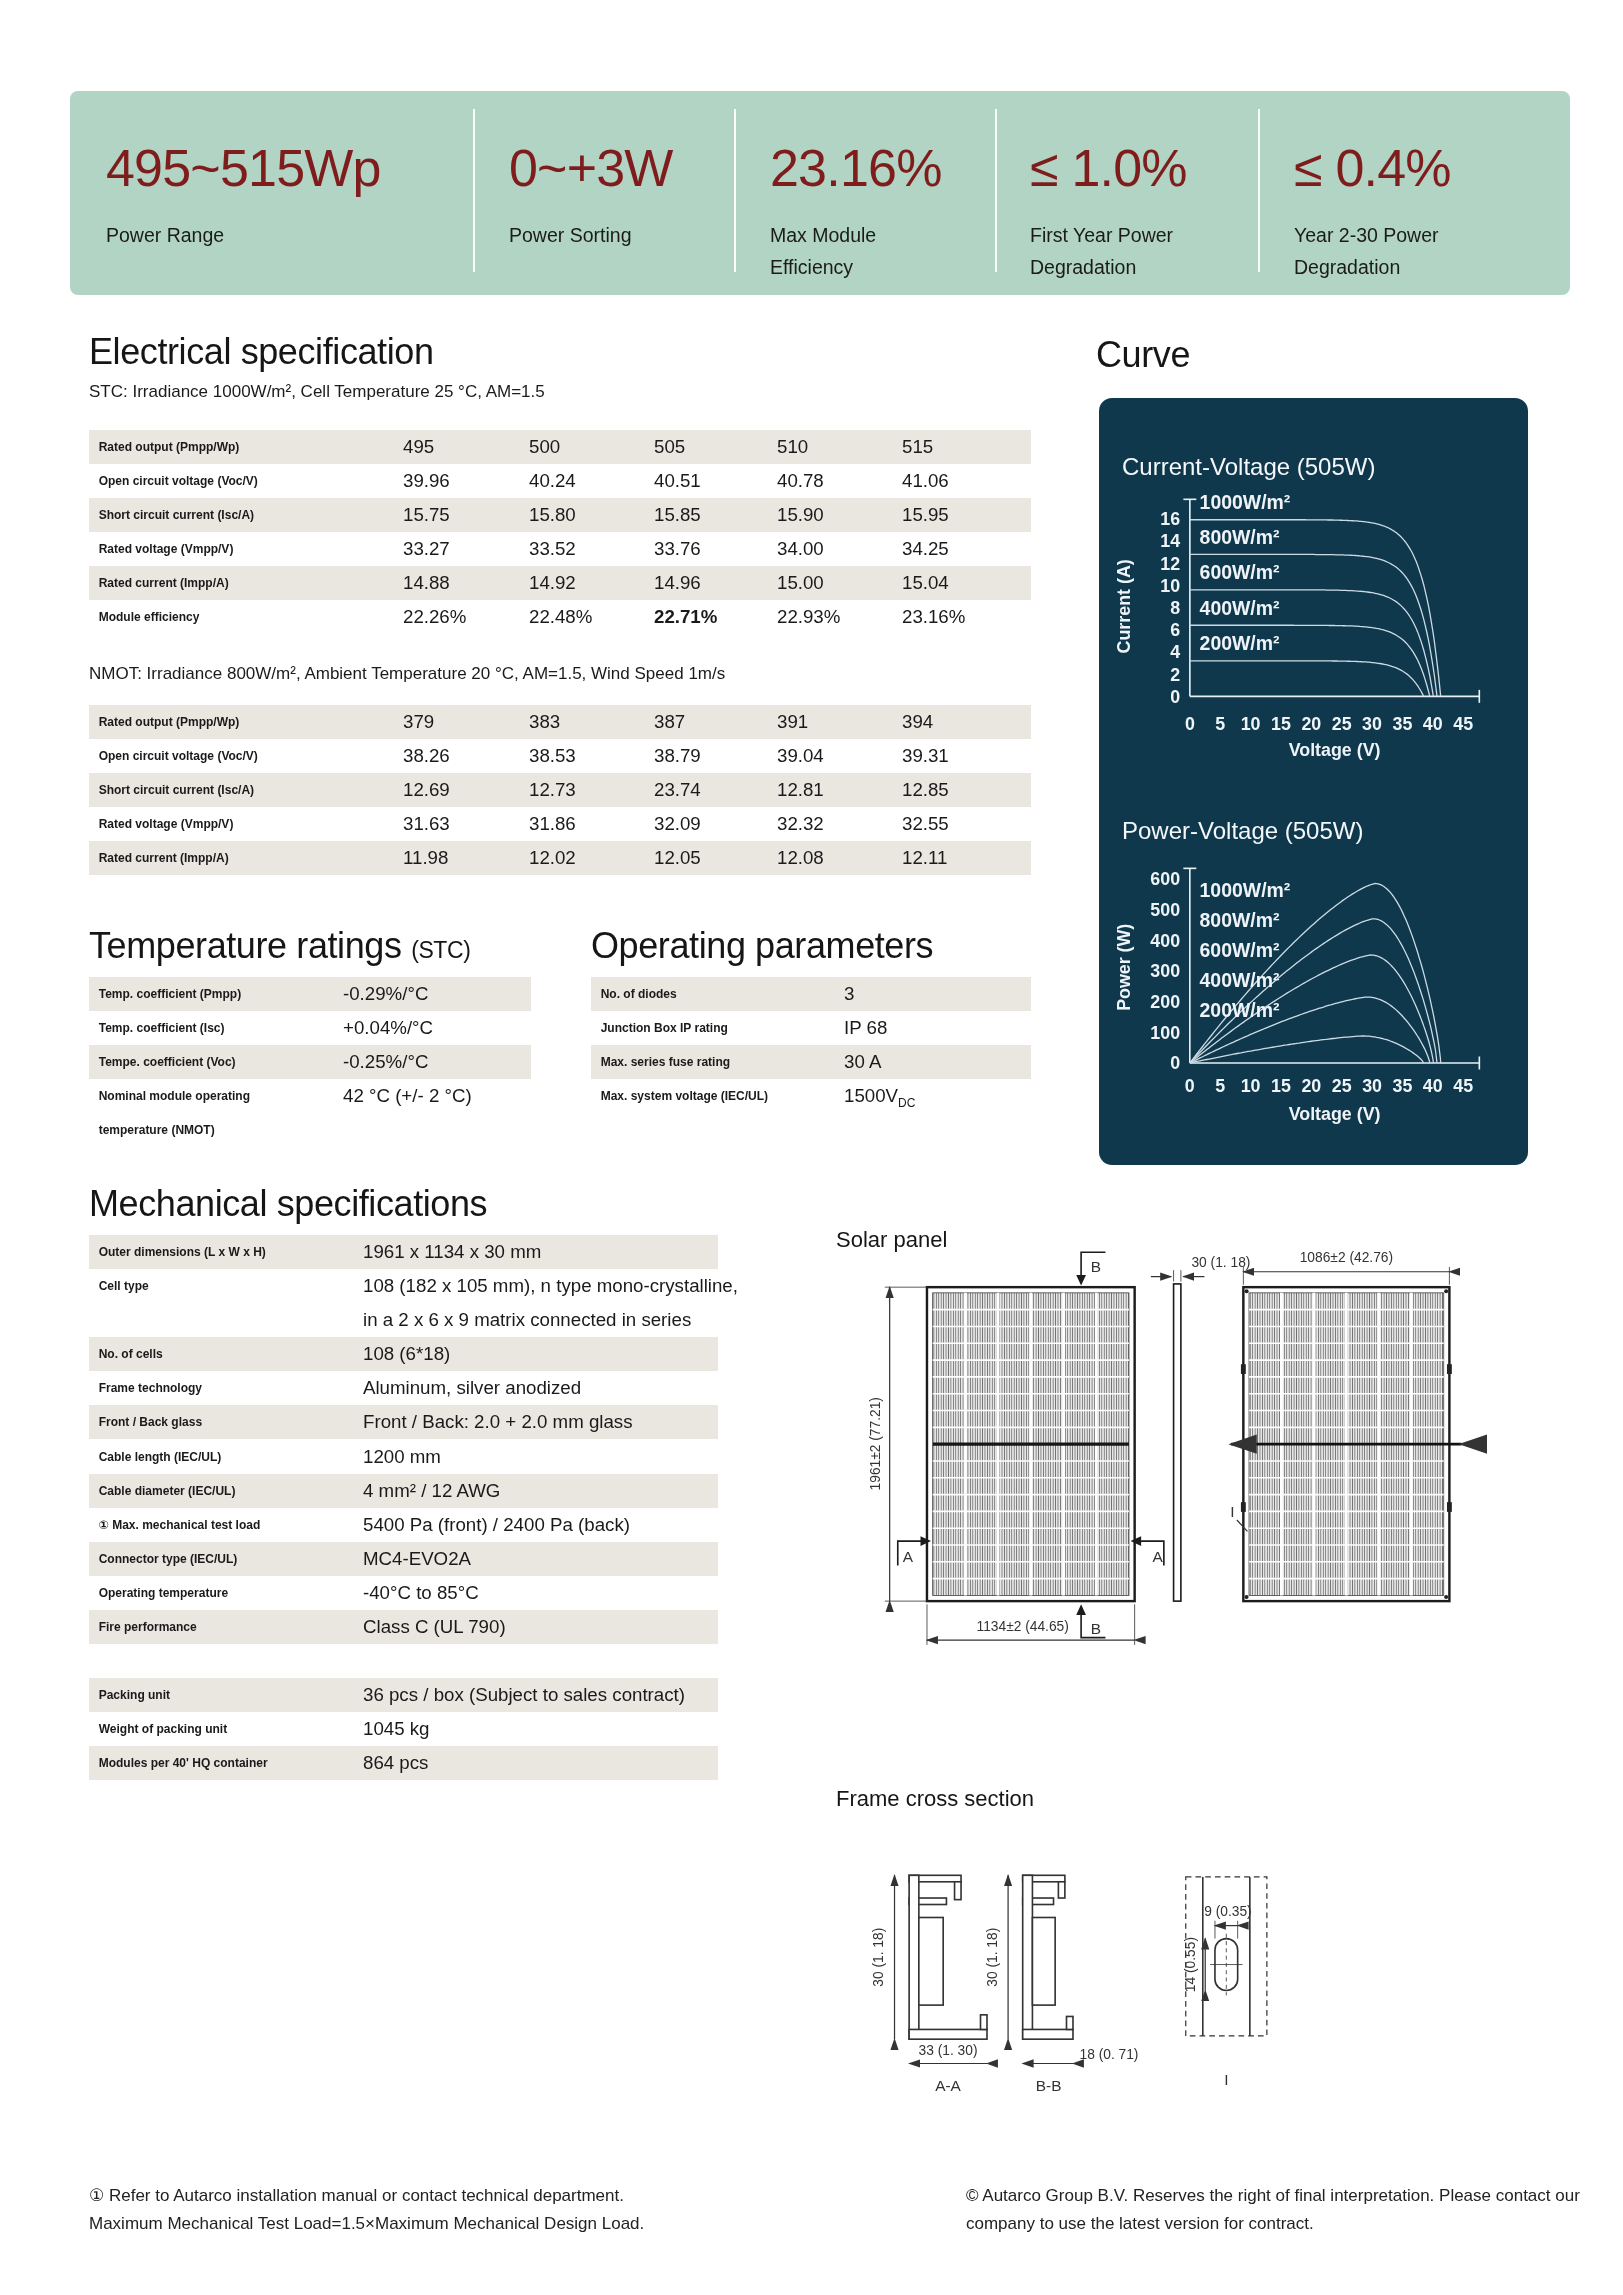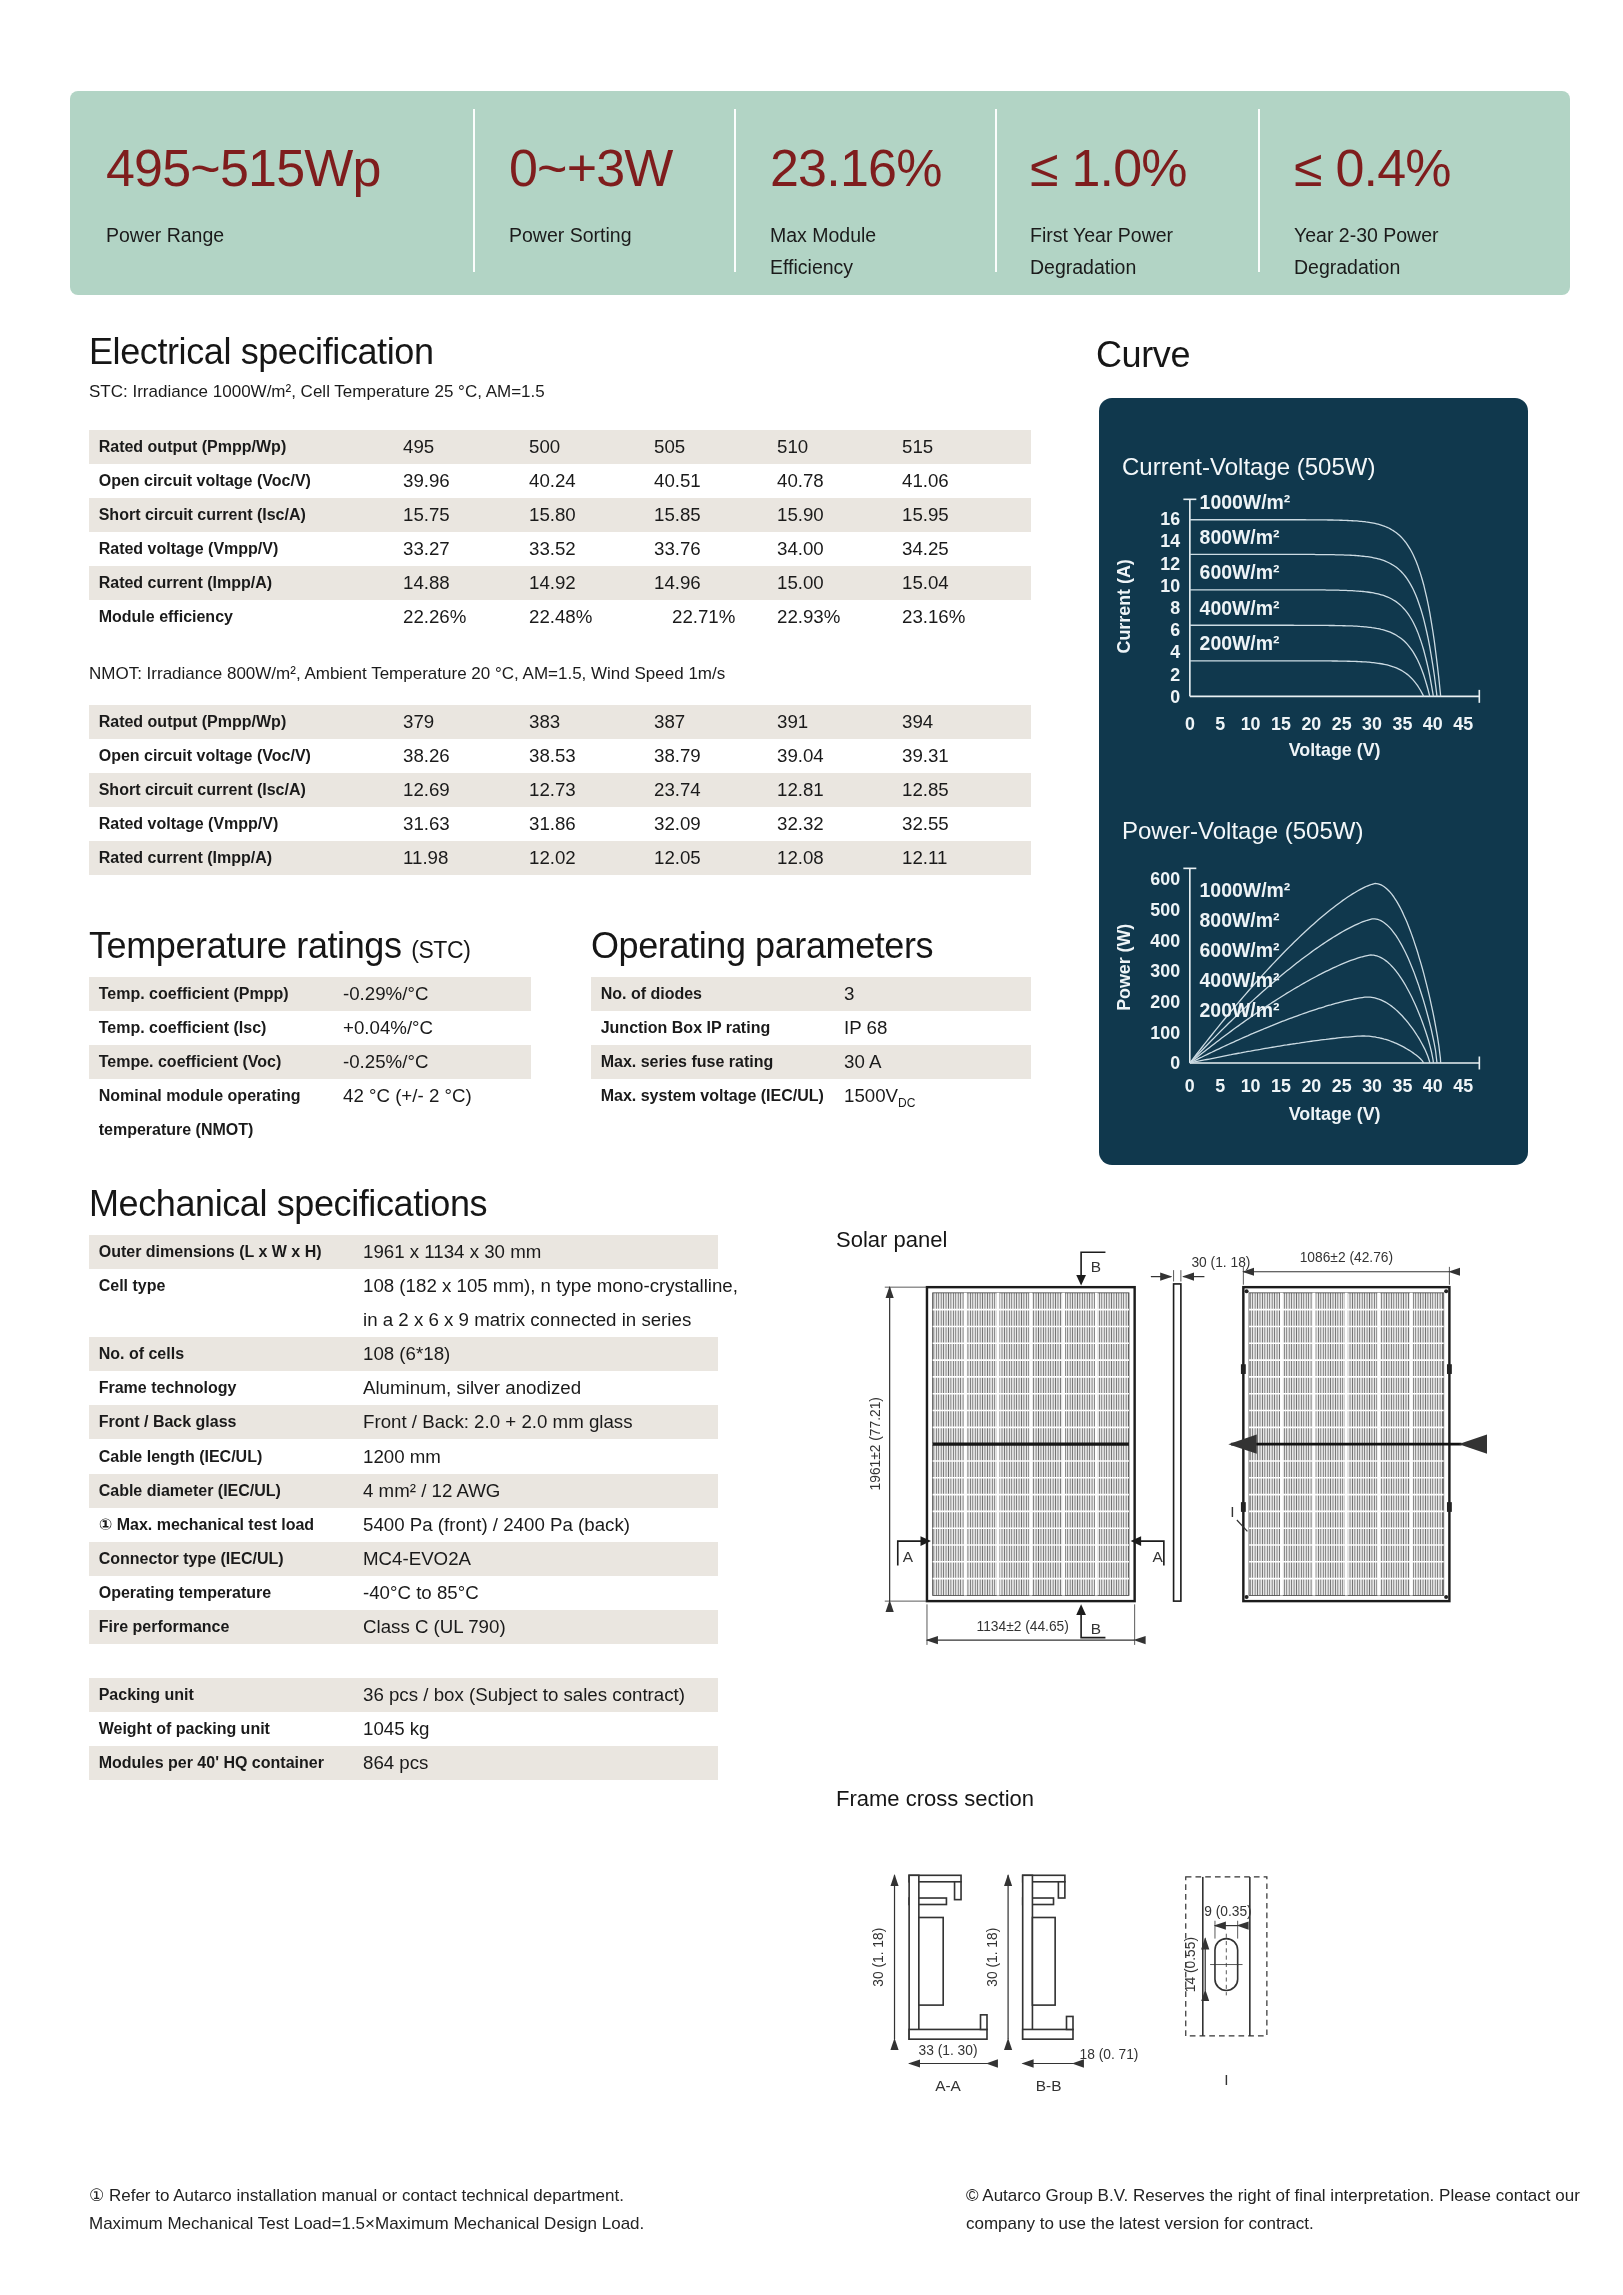--- a/index.html
+++ b/index.html
@@ -11,21 +11,21 @@
   .banner .b-lab{position:absolute;font-size:19.5px;line-height:32px;color:#1b1b1b;white-space:pre-line;}
   
   .h1{position:absolute;font-size:36px;font-weight:500;letter-spacing:-0.4px;color:#161616;white-space:nowrap;}
   .h1 .small{font-size:23px;font-weight:500;}
   .h2{position:absolute;font-size:22px;font-weight:400;color:#161616;white-space:nowrap;}
   .note{position:absolute;font-size:17px;color:#1b1b1b;white-space:nowrap;}
   
   .tbl{position:absolute;}
   .trow{position:absolute;left:0;width:100%;}
   .trow.beige{background:#eae6e0;}
-  .tlabel{position:absolute;left:9.7px;top:0;font-size:16px;font-weight:700;line-height:34px;white-space:pre-line;}
+  .tlabel{position:absolute;left:9.7px;top:0;font-size:12px;font-weight:700;line-height:34px;white-space:pre-line;}
   .tval{position:absolute;top:0;font-size:18.7px;font-weight:400;line-height:34px;white-space:nowrap;}
   .tval sub{font-size:12px;}
   
   .curve-panel{position:absolute;left:1099px;top:398px;width:429px;height:767px;background:#10384d;border-radius:13px;}
   .chart-title{position:absolute;left:23px;font-size:24px;font-weight:500;color:#f4f8fa;white-space:nowrap;}
   .curve-panel svg{position:absolute;left:0;}
   .curve-panel text{font-family:"Liberation Sans","DejaVu Sans",sans-serif;fill:#eef4f7;}
   .ctick{font-size:22px;font-weight:700;}
   .caxis{font-size:22px;font-weight:700;}
   .cser{font-size:24px;font-weight:700;}
@@ -102,21 +102,21 @@
       <div class="tval" style="left: 314px;">14.88</div>
       <div class="tval" style="left: 440px;">14.92</div>
       <div class="tval" style="left: 565px;">14.96</div>
       <div class="tval" style="left: 688px;">15.00</div>
       <div class="tval" style="left: 813px;">15.04</div>
     </div>
     <div class="trow" style="top: 170px; height: 34px;">
       <div class="tlabel">Module efficiency</div>
       <div class="tval" style="left: 314px;">22.26%</div>
       <div class="tval" style="left: 440px;">22.48%</div>
-      <div class="tval" style="left: 583px;">22.71%</div>
+      <div class="tval" style="left: 565px; font-weight: bold;">22.71%</div>
       <div class="tval" style="left: 688px;">22.93%</div>
       <div class="tval" style="left: 813px;">23.16%</div>
     </div>
   </div>
 
 <div class="note" style="left:89px;top:664px;">NMOT: Irradiance 800W/m², Ambient Temperature 20 °C, AM=1.5, Wind Speed 1m/s</div>
 <div class="tbl" style="left:89px;top:705px;width:942px;height:170px;" id="nmot-table">
     <div class="trow beige" style="top: 0px; height: 34px;">
       <div class="tlabel">Rated output (Pmpp/Wp)</div>
       <div class="tval" style="left: 314px;">379</div>

